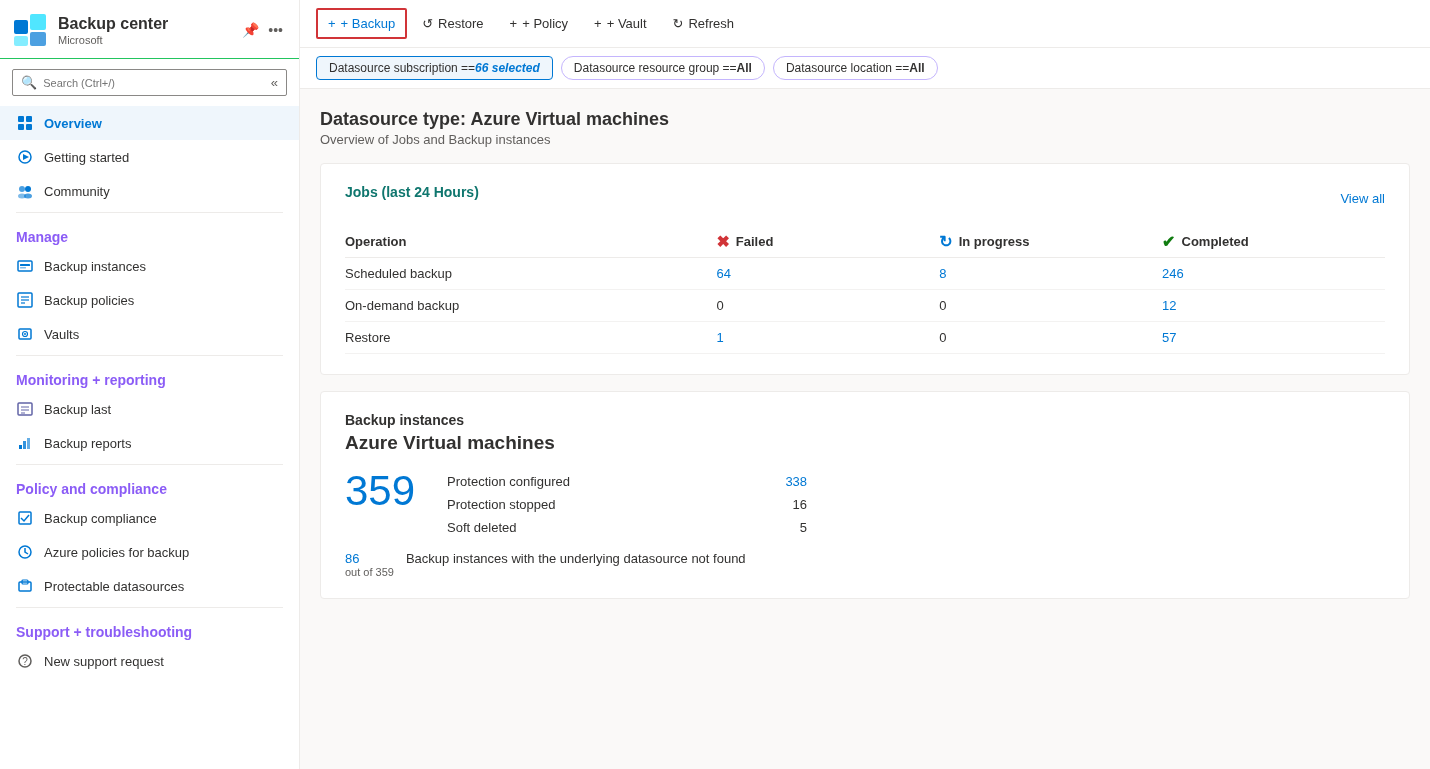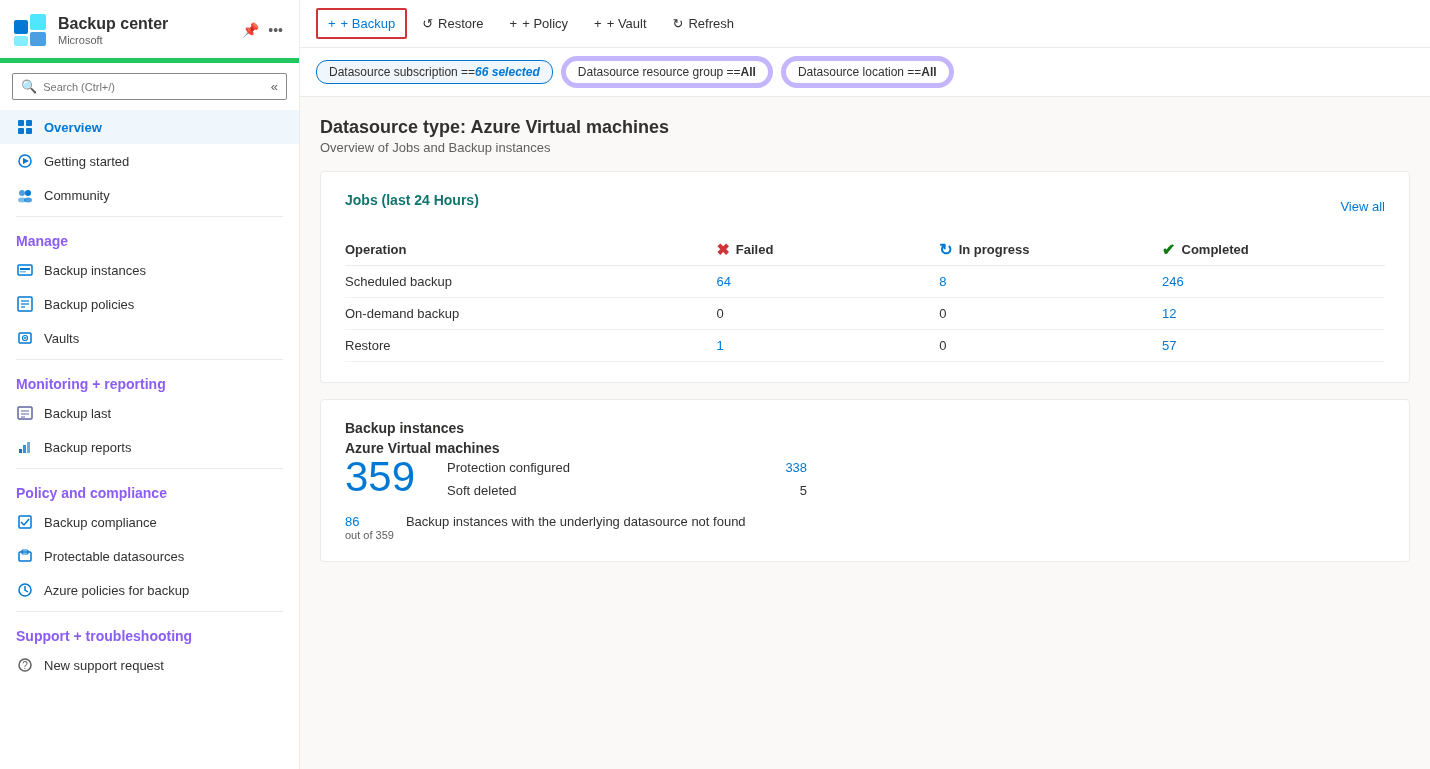--- a/index.html
+++ b/index.html
@@ -13,21 +13,21 @@
       border-right: 1px solid #edebe9;
       display: flex;
       flex-direction: column;
       overflow-y: auto;
       height: 769px;
     }
     .sidebar-header {
       display: flex;
       align-items: center;
       padding: 12px 16px 10px 12px;
-      border-bottom: 5px solid #22c55e;
+      border-bottom: 1px solid #22c55e;
       gap: 10px;
     }
     .app-icon {
       width: 36px;
       height: 36px;
       flex-shrink: 0;
     }
     .app-title-block { flex: 1; }
     .app-title { font-size: 16px; font-weight: 600; color: #323130; line-height: 1.2; }
     .app-subtitle { font-size: 11px; color: #605e5c; }
@@ -127,33 +127,33 @@
       align-items: center;
       gap: 8px;
       flex-shrink: 0;
       overflow-x: auto;
     }
     .filter-chip {
       display: flex;
       align-items: center;
       padding: 4px 12px;
       border: 1px solid #0078d4;
-      border-radius: 11px;
+      border-radius: 4px;
       font-size: 12px;
       color: #323130;
       background: #eff6fc;
       white-space: nowrap;
       cursor: pointer;
     }
     .filter-chip .filter-value { font-weight: 600; color: #0078d4; font-style: italic; }
     .filter-chip-plain {
       display: flex;
       align-items: center;
       padding: 4px 12px;
-      border: 5px solid #c4b5fd;
+      border: 1px solid #c4b5fd;
       border-radius: 16px;
       font-size: 12px;
       color: #323130;
       background: #fff;
       white-space: nowrap;
       cursor: pointer;
     }
 
     
     .content {
@@ -201,21 +201,21 @@
     .jobs-table .col-op { width: 200px; }
     .jobs-table .col-val { width: 120px; }
     .status-cell { display: flex; align-items: center; gap: 6px; }
     .status-icon-failed { color: #d13438; font-size: 16px; }
     .status-icon-inprogress { color: #0078d4; font-size: 16px; }
     .status-icon-completed { color: #107c10; font-size: 16px; }
     .link-blue { color: #0078d4; cursor: pointer; }
 
     
     .instances-section-title { font-size: 14px; font-weight: 600; margin-bottom: 4px; }
-    .instances-vm-title { font-size: 14px; font-weight: 600; margin-bottom: 0; color: #323130; }
+    .instances-vm-title { font-size: 19px; font-weight: 600; margin-bottom: 16px; color: #323130; }
     .instances-layout { display: flex; align-items: flex-start; gap: 32px; }
     .instances-count { font-size: 42px; font-weight: 300; color: #0078d4; line-height: 1; }
     .instances-details { flex: 1; }
     .instances-row { display: flex; align-items: center; justify-content: space-between; padding: 4px 0; font-size: 13px; max-width: 360px; }
     .instances-row .detail-label { color: #323130; }
     .instances-row .detail-val-blue { color: #0078d4; cursor: pointer; }
     .instances-row .detail-val { color: #323130; }
     .instances-footer { margin-top: 12px; }
     .instances-footer-link { color: #0078d4; font-size: 13px; cursor: pointer; }
     .instances-footer-sub { font-size: 11px; color: #605e5c; }
@@ -363,35 +363,35 @@
           <rect x="2" y="2" width="12" height="12" rx="1" fill="none" stroke="#0078d4" stroke-width="1.5"></rect>
           <polyline points="4,8 7,11 12,5" stroke="#0078d4" stroke-width="1.5" fill="none"></polyline>
         </svg>
     </span>
     <span>Backup compliance</span>
   </div>
 
   <div class="nav-item">
     <span class="nav-icon">
       <svg width="16" height="16" viewBox="0 0 16 16">
+          <circle cx="8" cy="8" r="6" fill="none" stroke="#0078d4" stroke-width="1.5"></circle>
+          <path d="M8 4 L8 8 L11 10" stroke="#0078d4" stroke-width="1.5" fill="none"></path>
+        </svg>
+    </span>
+    <span>Azure policies for backup</span>
+  </div>
+
+  <div class="nav-item">
+    <span class="nav-icon">
+      <svg width="16" height="16" viewBox="0 0 16 16">
           <rect x="2" y="4" width="12" height="9" rx="1" fill="none" stroke="#0078d4" stroke-width="1.5"></rect>
           <rect x="5" y="2" width="6" height="4" rx="1" fill="none" stroke="#0078d4" stroke-width="1.2"></rect>
         </svg>
     </span>
     <span>Protectable datasources</span>
-  </div>
-
-  <div class="nav-item">
-    <span class="nav-icon">
-      <svg width="16" height="16" viewBox="0 0 16 16">
-          <circle cx="8" cy="8" r="6" fill="none" stroke="#0078d4" stroke-width="1.5"></circle>
-          <path d="M8 4 L8 8 L11 10" stroke="#0078d4" stroke-width="1.5" fill="none"></path>
-        </svg>
-    </span>
-    <span>Azure policies for backup</span>
   </div>
 
   <div class="nav-divider"></div>
   <div class="nav-section-label">Support + troubleshooting</div>
 
   <div class="nav-item">
     <span class="nav-icon">
       <svg width="16" height="16" viewBox="0 0 16 16">
           <circle cx="8" cy="8" r="6" fill="none" stroke="#605e5c" stroke-width="1.5"></circle>
           <text x="8" y="12" text-anchor="middle" font-size="10" fill="#605e5c">?</text>
@@ -501,20 +501,24 @@
       <div class="instances-section-title">Backup instances</div>
       <div class="instances-vm-title">Azure Virtual machines</div>
       <div class="instances-layout">
         <div class="instances-count">359</div>
         <div class="instances-details" id="instances-details-container">
         <div class="instances-row">
     <span class="detail-label">Protection configured</span>
     <span class="detail-val-blue">338</span>
   </div>
             <div class="instances-row">
+    <span class="detail-label">Protection stopped</span>
+    <span class="detail-val">16</span>
+  </div>
+            <div class="instances-row">
     <span class="detail-label">Soft deleted</span>
     <span class="detail-val">5</span>
   </div>
           </div>
       </div>
       <div class="instances-footer">
         <div class="instances-footer-layout">
           <div class="instances-footer-left">
             <span class="instances-footer-link">86</span>
             <span class="instances-footer-sub">out of 359</span>

